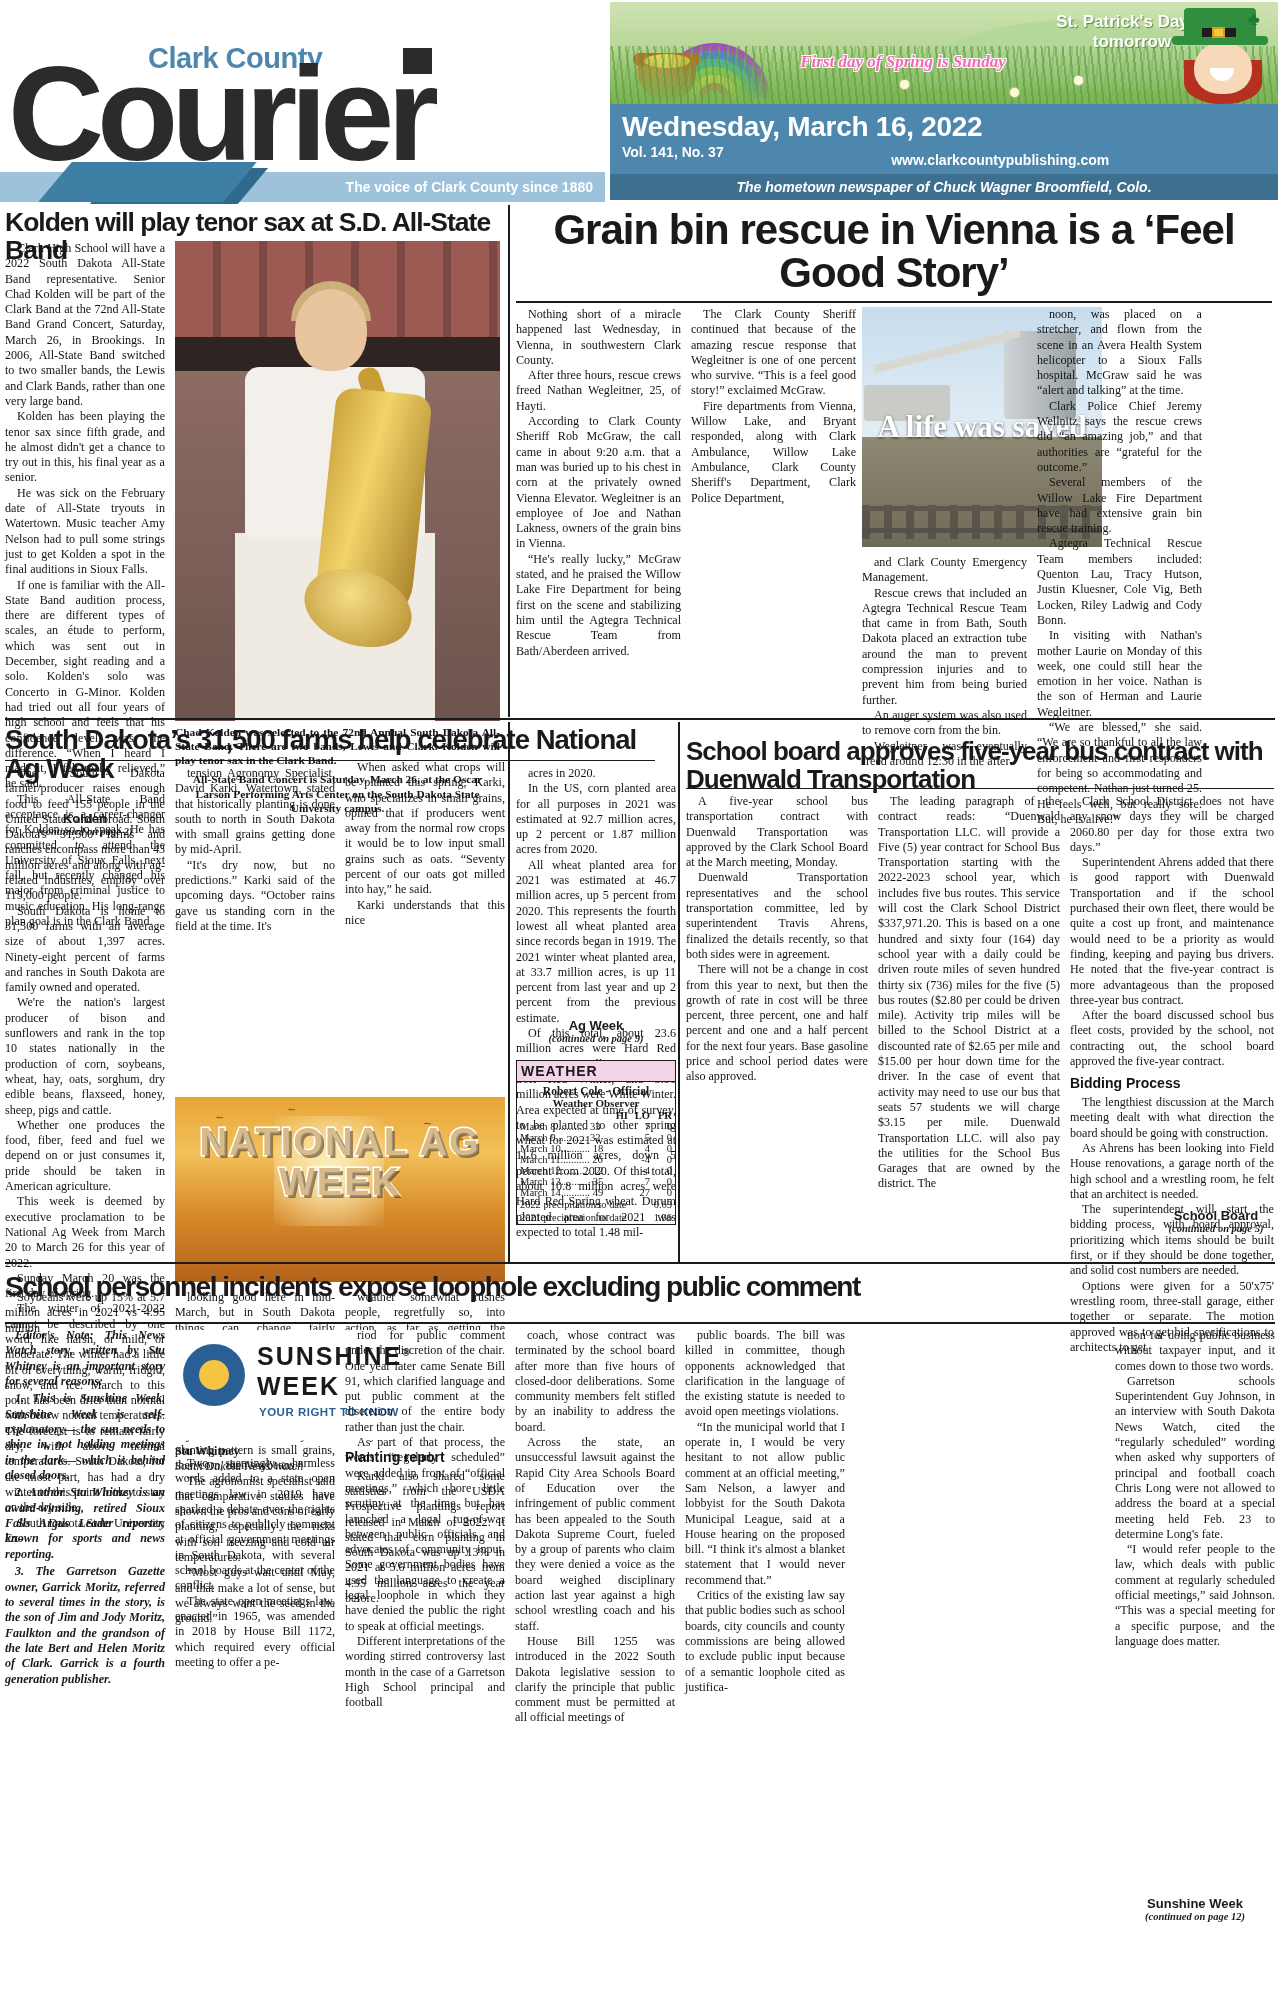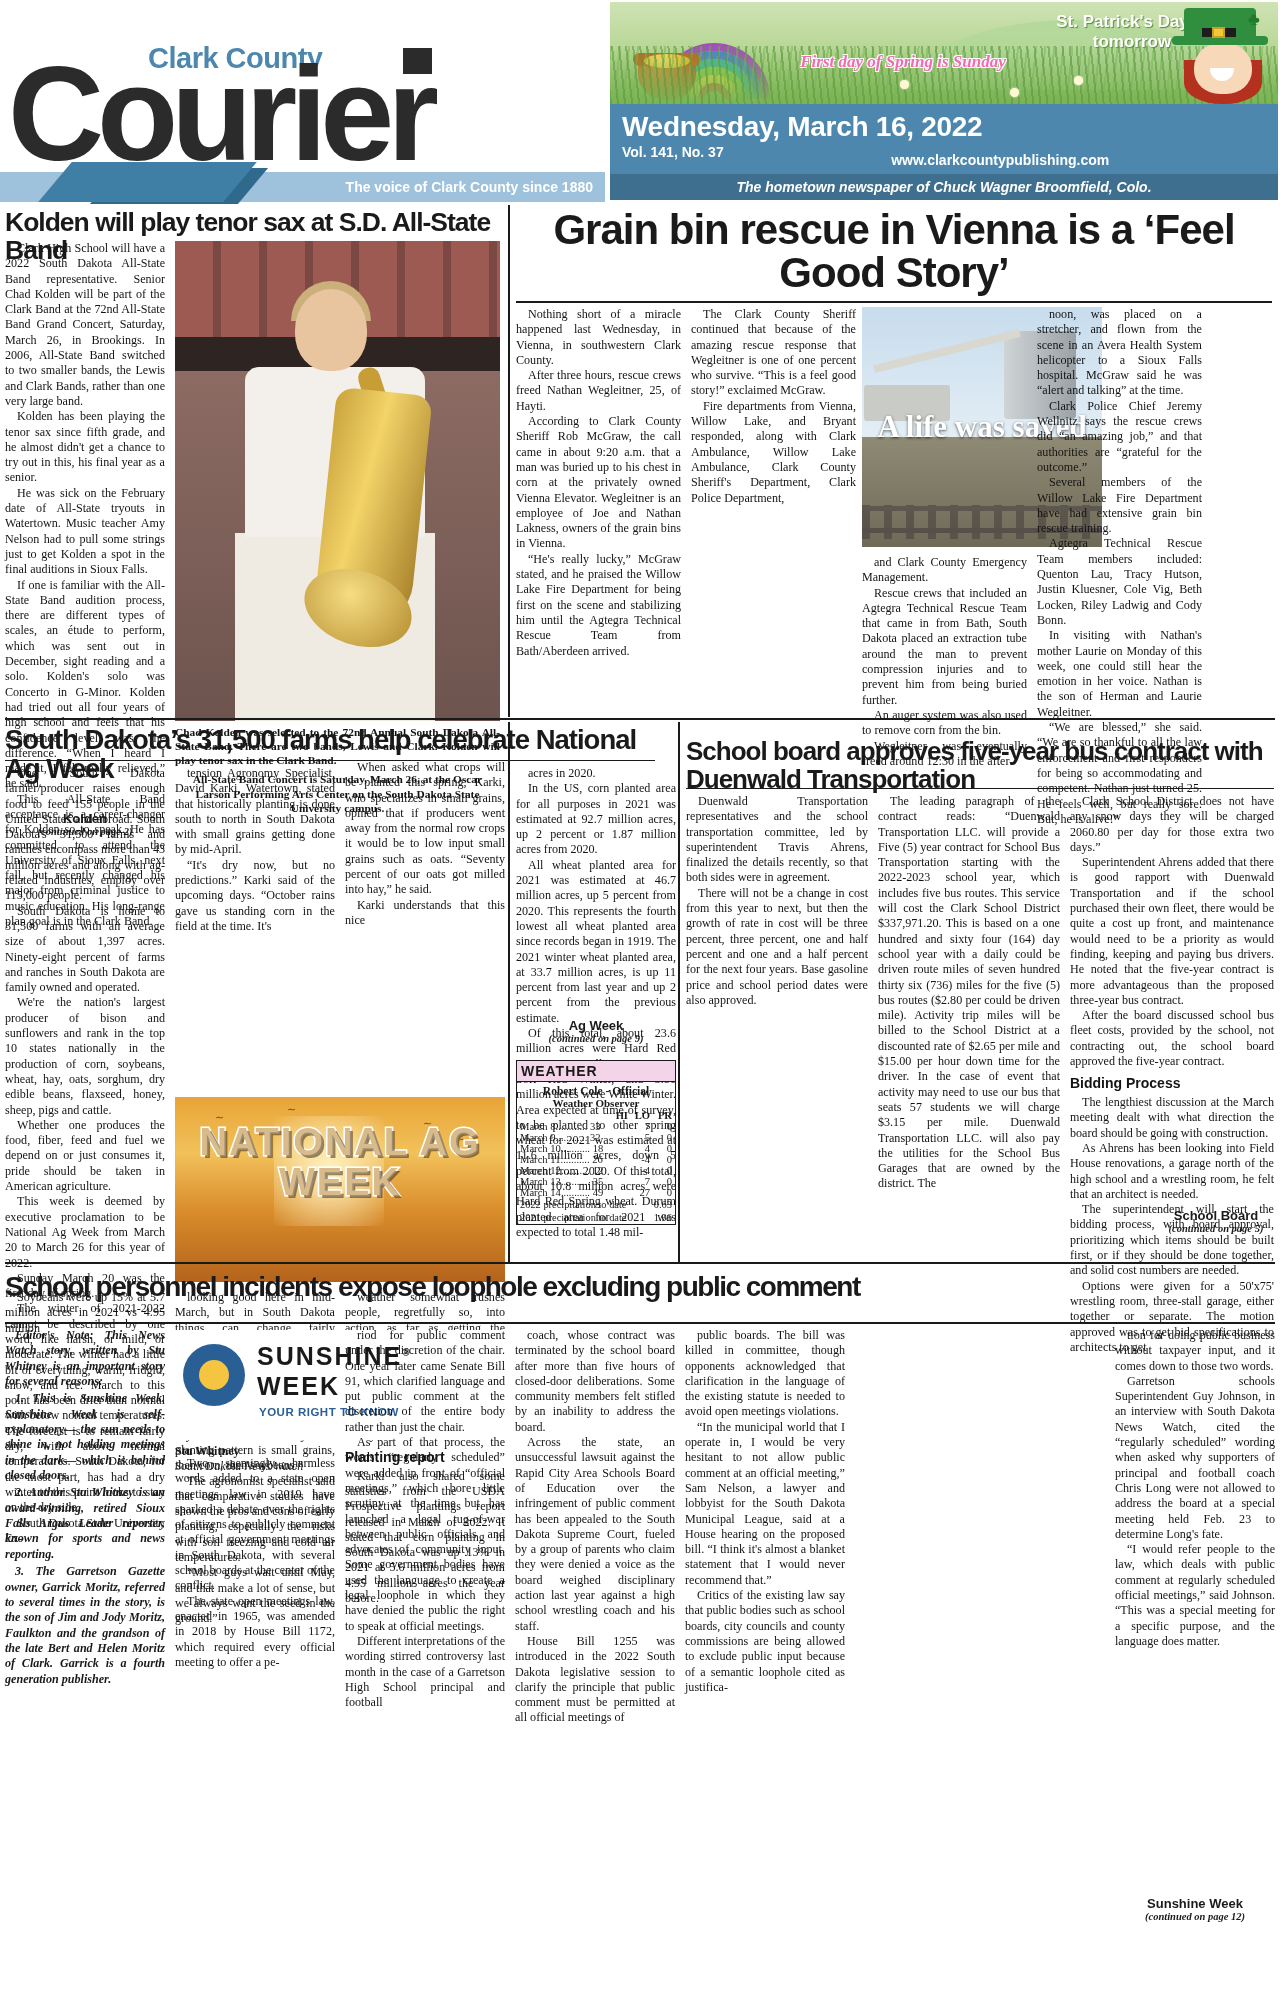--- a/index.html
+++ b/index.html
@@ -642,20 +642,21 @@
         <span style="float:none">2021 precipitation to date</span>
       </div>
     </div>
 
     <div class="s2-vr2"></div>
 
     <div class="hl s2-hl2">School board approves five-year bus contract with Duenwald Transportation</div>
     <div class="s2-rule2"></div>
 
     <div class="body-col s2-b1">
+      <p>A five-year school bus transportation contract with Duenwald Transportation was approved by the Clark School Board at the March meeting, Monday.</p>
       <p>Duenwald Transportation representatives and the school transportation committee, led by superintendent Travis Ahrens, finalized the details recently, so that both sides were in agreement.</p>
       <p>There will not be a change in cost from this year to next, but then the growth of rate in cost will be three percent, three percent, one and half percent and one and a half percent for the next four years. Base gasoline price and school period dates were also approved.</p>
     </div>
     <div class="body-col s2-b2">
       <p>The leading paragraph of the contract reads: “Duenwald Transportation LLC. will provide a Five (5) year contract for School Bus Transportation starting with the 2022-2023 school year, which includes five bus routes. This service will cost the Clark School District $337,971.20. This is based on a one hundred and sixty four (164) day school year with a daily could be driven route miles of seven hundred thirty six (736) miles for the five (5) bus routes ($2.80 per could be driven mile). Activity trip miles will be billed to the School District at a discounted rate of $2.65 per mile and $15.00 per hour down time for the driver. In the case of event that activity may need to use our bus that seats 57 students we will charge $3.15 per mile. Duenwald Transportation LLC. will also pay the utilities for the School Bus Garages that are owned by the district. The</p>
     </div>
     <div class="body-col s2-b3">
       <p>Clark School District does not have any snow days they will be charged 2060.80 per day for those extra two days.”</p>
       <p>Superintendent Ahrens added that there is good rapport with Duenwald Transportation and if the school purchased their own fleet, there would be quite a cost up front, and maintenance would need to be a priority as would finding, keeping and paying bus drivers. He noted that the five-year contract is more advantageous than the proposed three-year bus contract.</p>
       <p>After the board discussed school bus fleet costs, provided by the school, not contracting out, the school board approved the five-year contract.</p>

